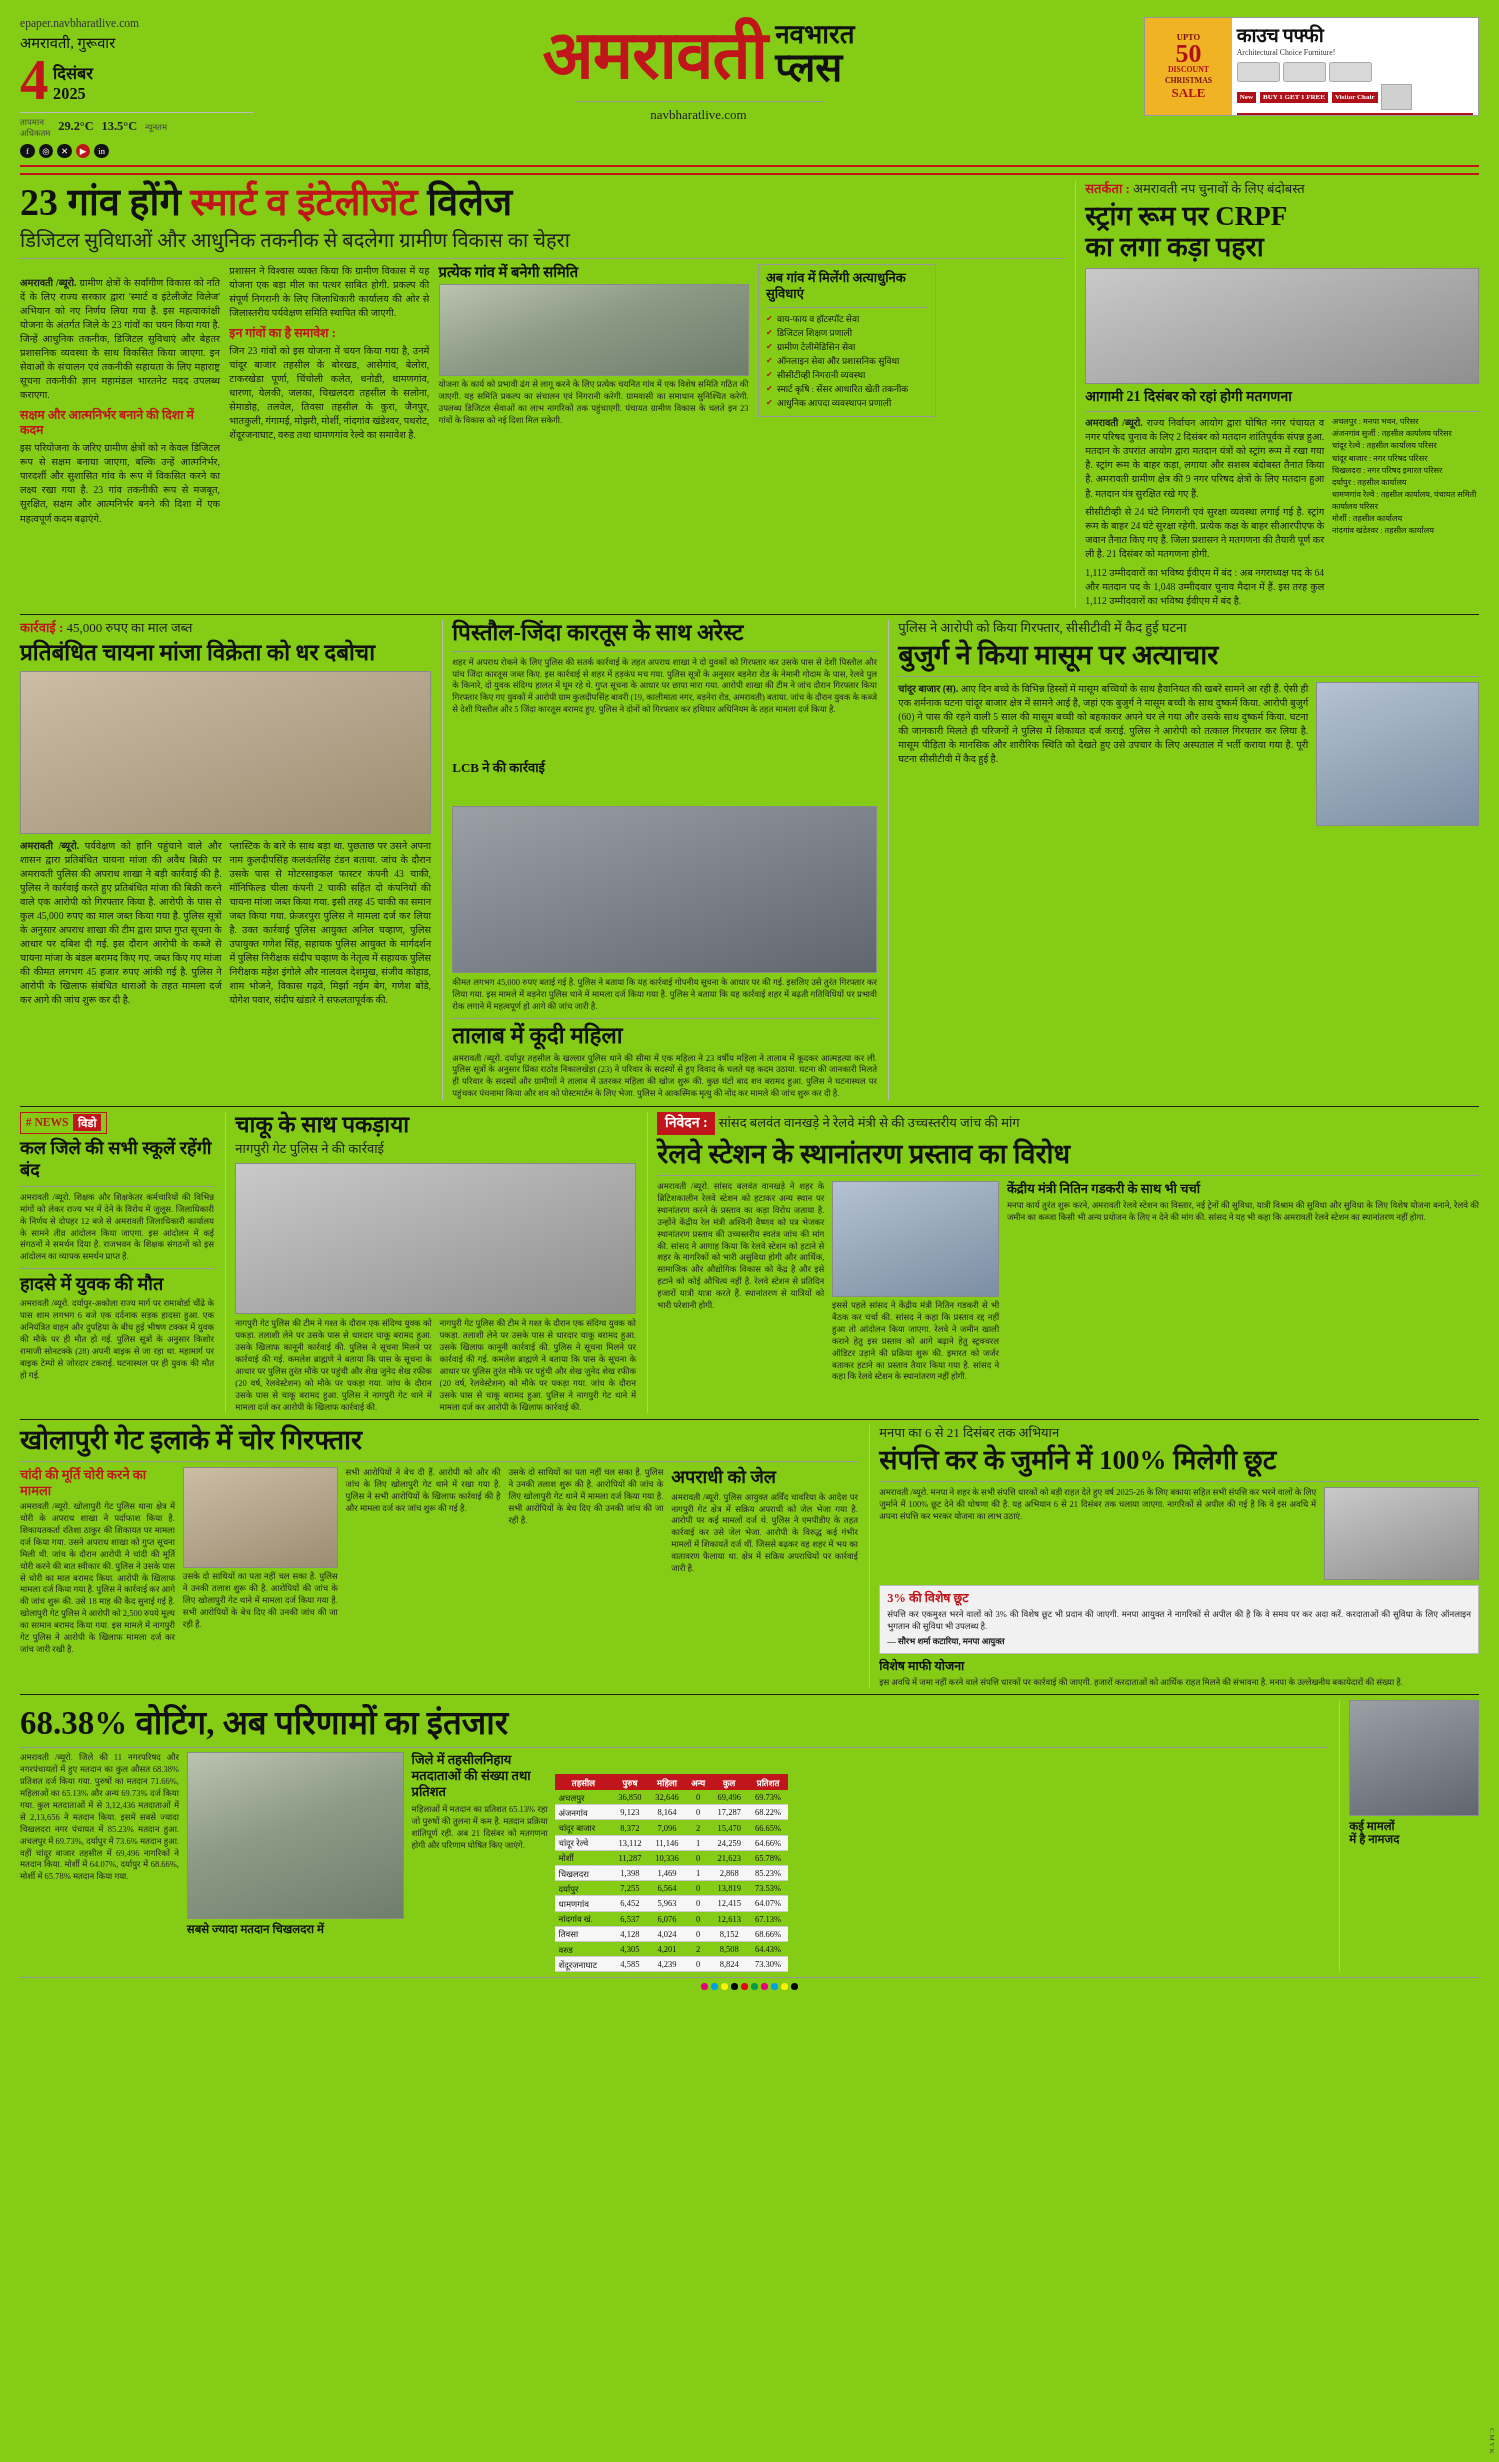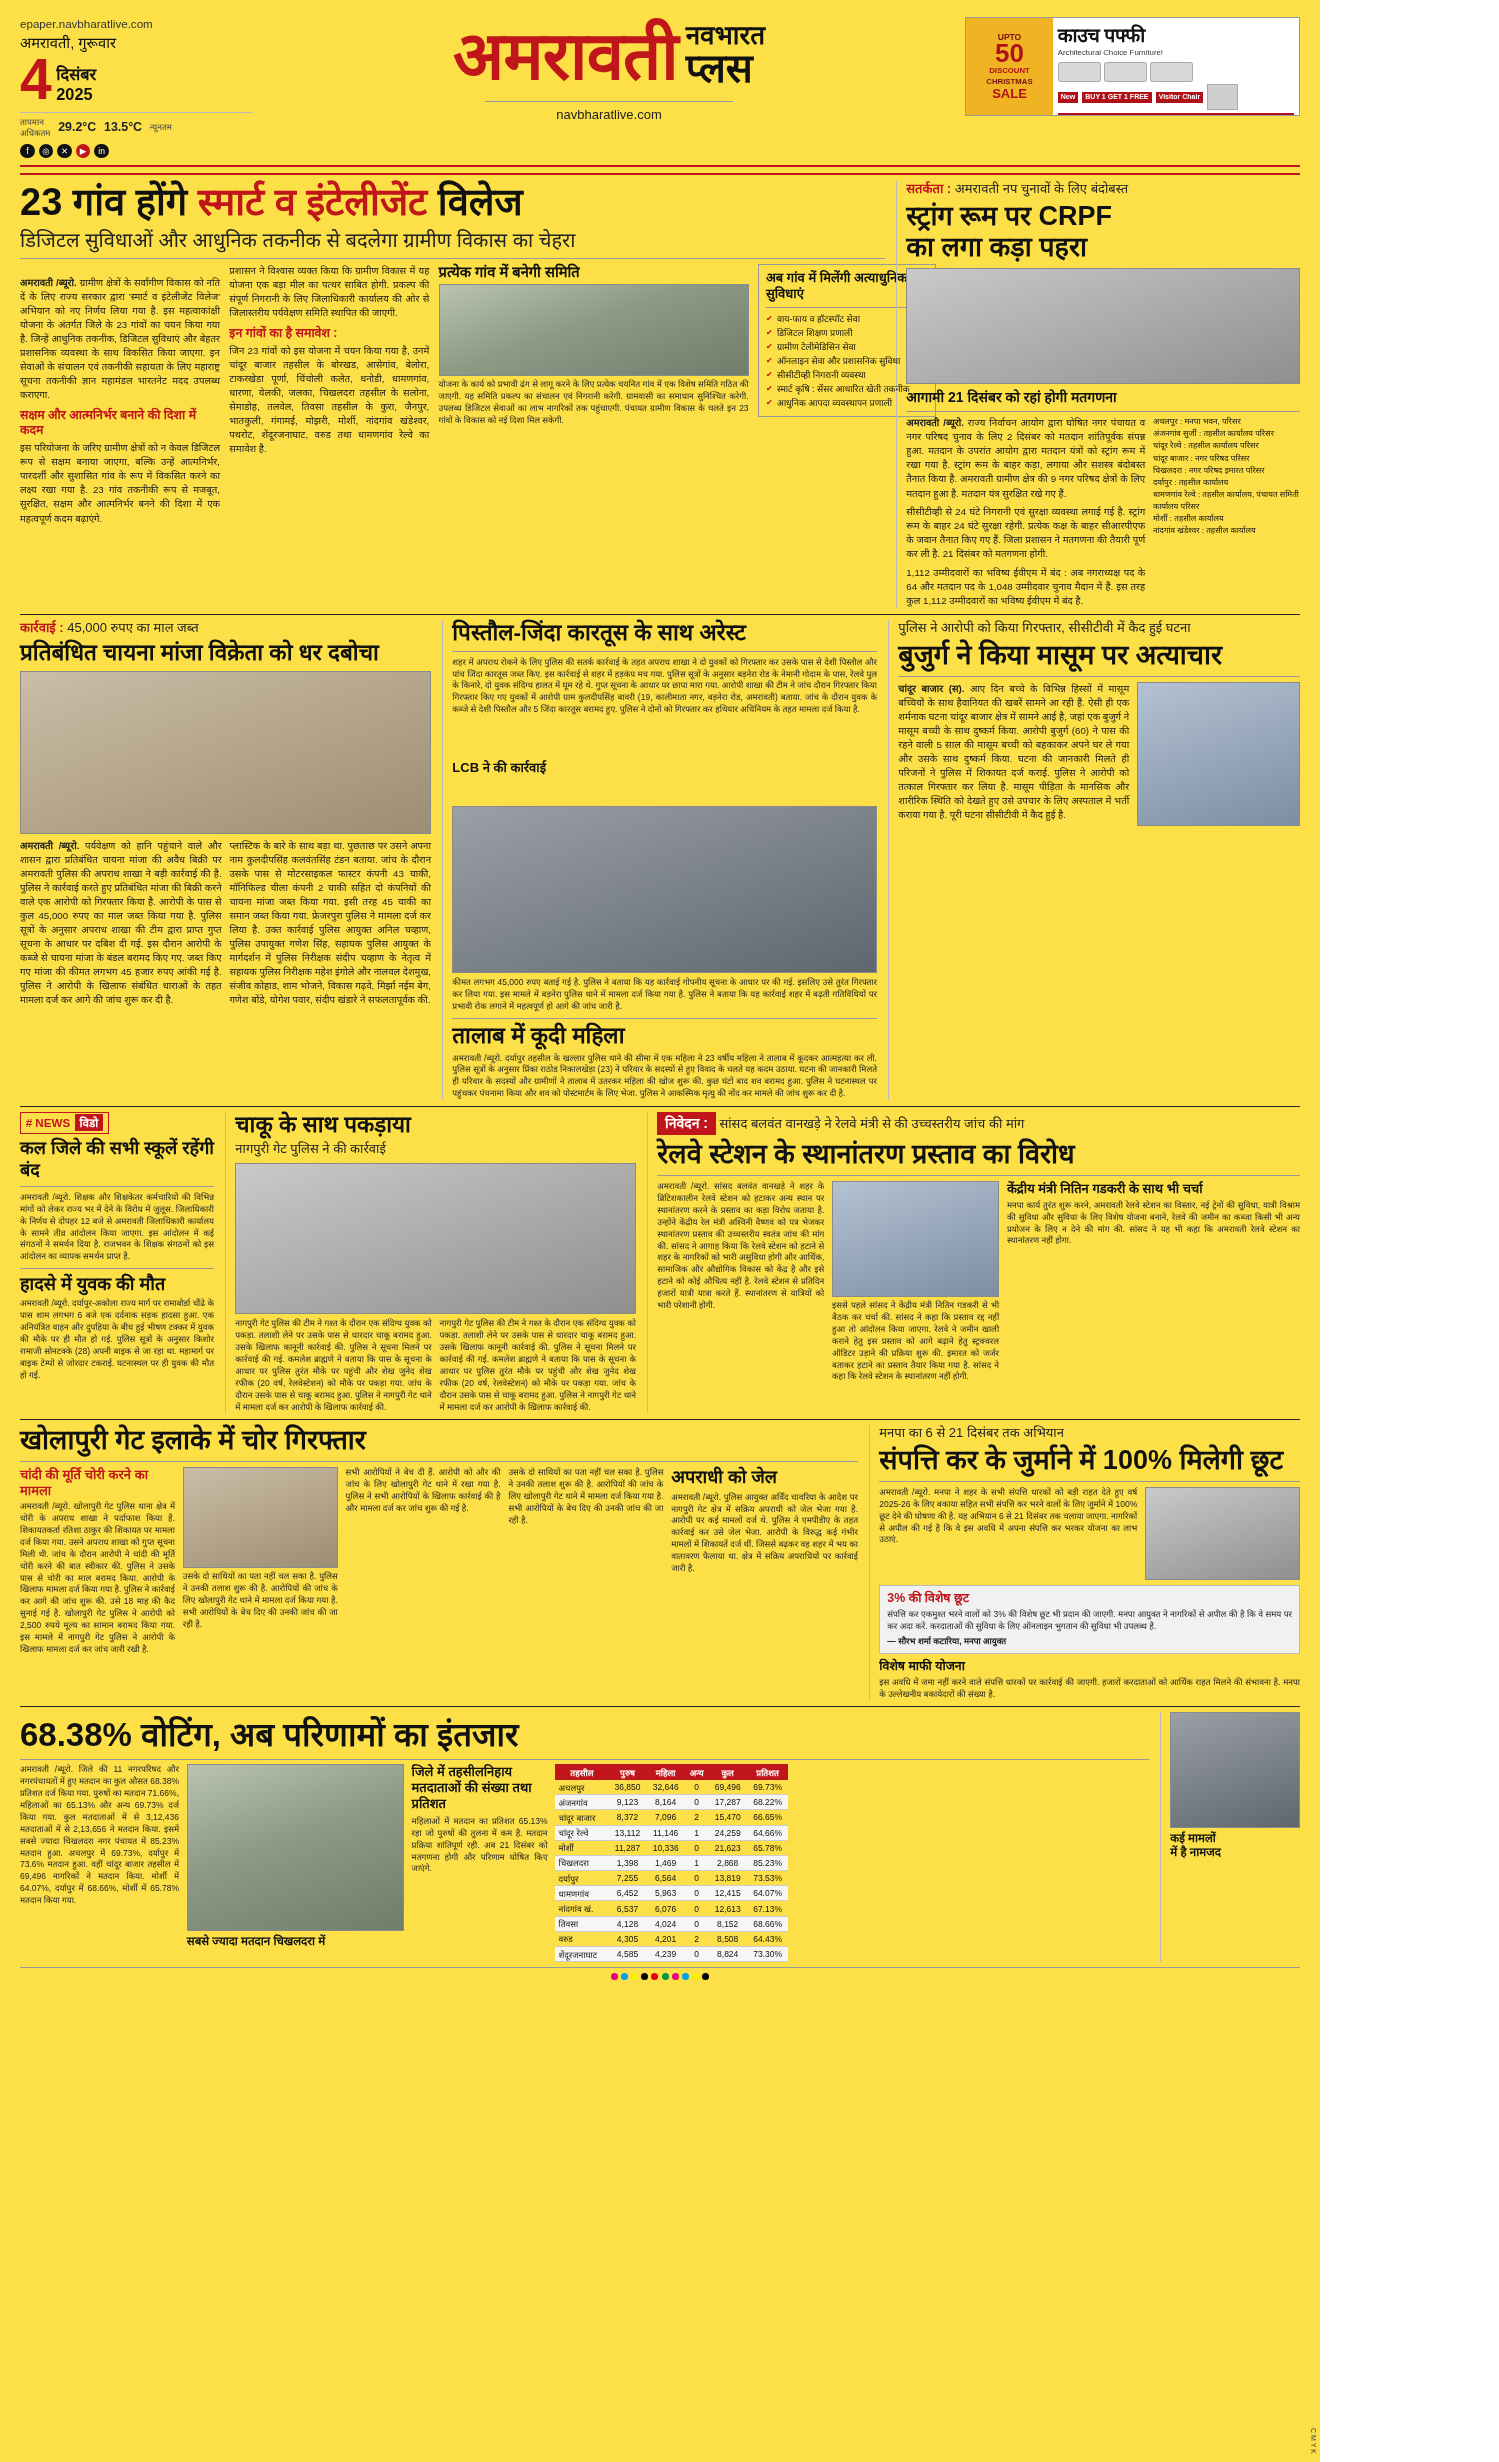--- a/index.html
+++ b/index.html
@@ -3,25 +3,26 @@
 <meta charset="utf-8">
 <style>
   * { box-sizing: border-box; margin: 0; padding: 0; }
   body {
     width: 1499px;
     background: #ffffff;
     font-family: "Liberation Sans", sans-serif;
     color: #111;
   }
   .page {
-    width: 1320px;
+    width: 1499px;
     min-height: 2462px;
     padding: 17px 20px 7.8px 20px;
     position: relative;
-    background: #fde047;
+    background: #84cc16;
+    font-family: Liberation Serif, serif;
   }
 
   
   .masthead {
     display: flex;
     align-items: flex-start;
     border-bottom: 2.3px solid #c0151a;
     padding-bottom: 6.2px;
   }
   .mh-left { width: 233px; flex: 0 0 233px; }
@@ -529,21 +530,21 @@
           </p>
         </div>
         <div class="col" style="flex:0 0 217px;">
           <div class="photo" style="height:167px;"></div>
           <div class="headline-s mt4 center" style="font-size:11.6px;">सबसे ज्यादा मतदान चिखलदरा में</div>
         </div>
         <div class="col" style="flex:0 0 136px;">
           <div class="headline-s center" style="font-size:13px;">जिले में तहसीलनिहाय मतदाताओं की संख्या तथा प्रतिशत</div>
           <p class="tiny-text mt6">महिलाओं में मतदान का प्रतिशत 65.13% रहा जो पुरुषों की तुलना में कम है. मतदान प्रक्रिया शांतिपूर्ण रही. अब 21 दिसंबर को मतगणना होगी और परिणाम घोषित किए जाएंगे.</p>
         </div>
-        <div class="col" style="flex:0 0 233px;">
+        <div class="col" style="flex:0 0 233px;margin-top:22px;">
           <table class="tbl">
             <thead>
               <tr>
                 <th>तहसील</th>
                 <th>पुरुष</th>
                 <th>महिला</th>
                 <th>अन्य</th>
                 <th>कुल</th>
                 <th>प्रतिशत</th>
               </tr>

